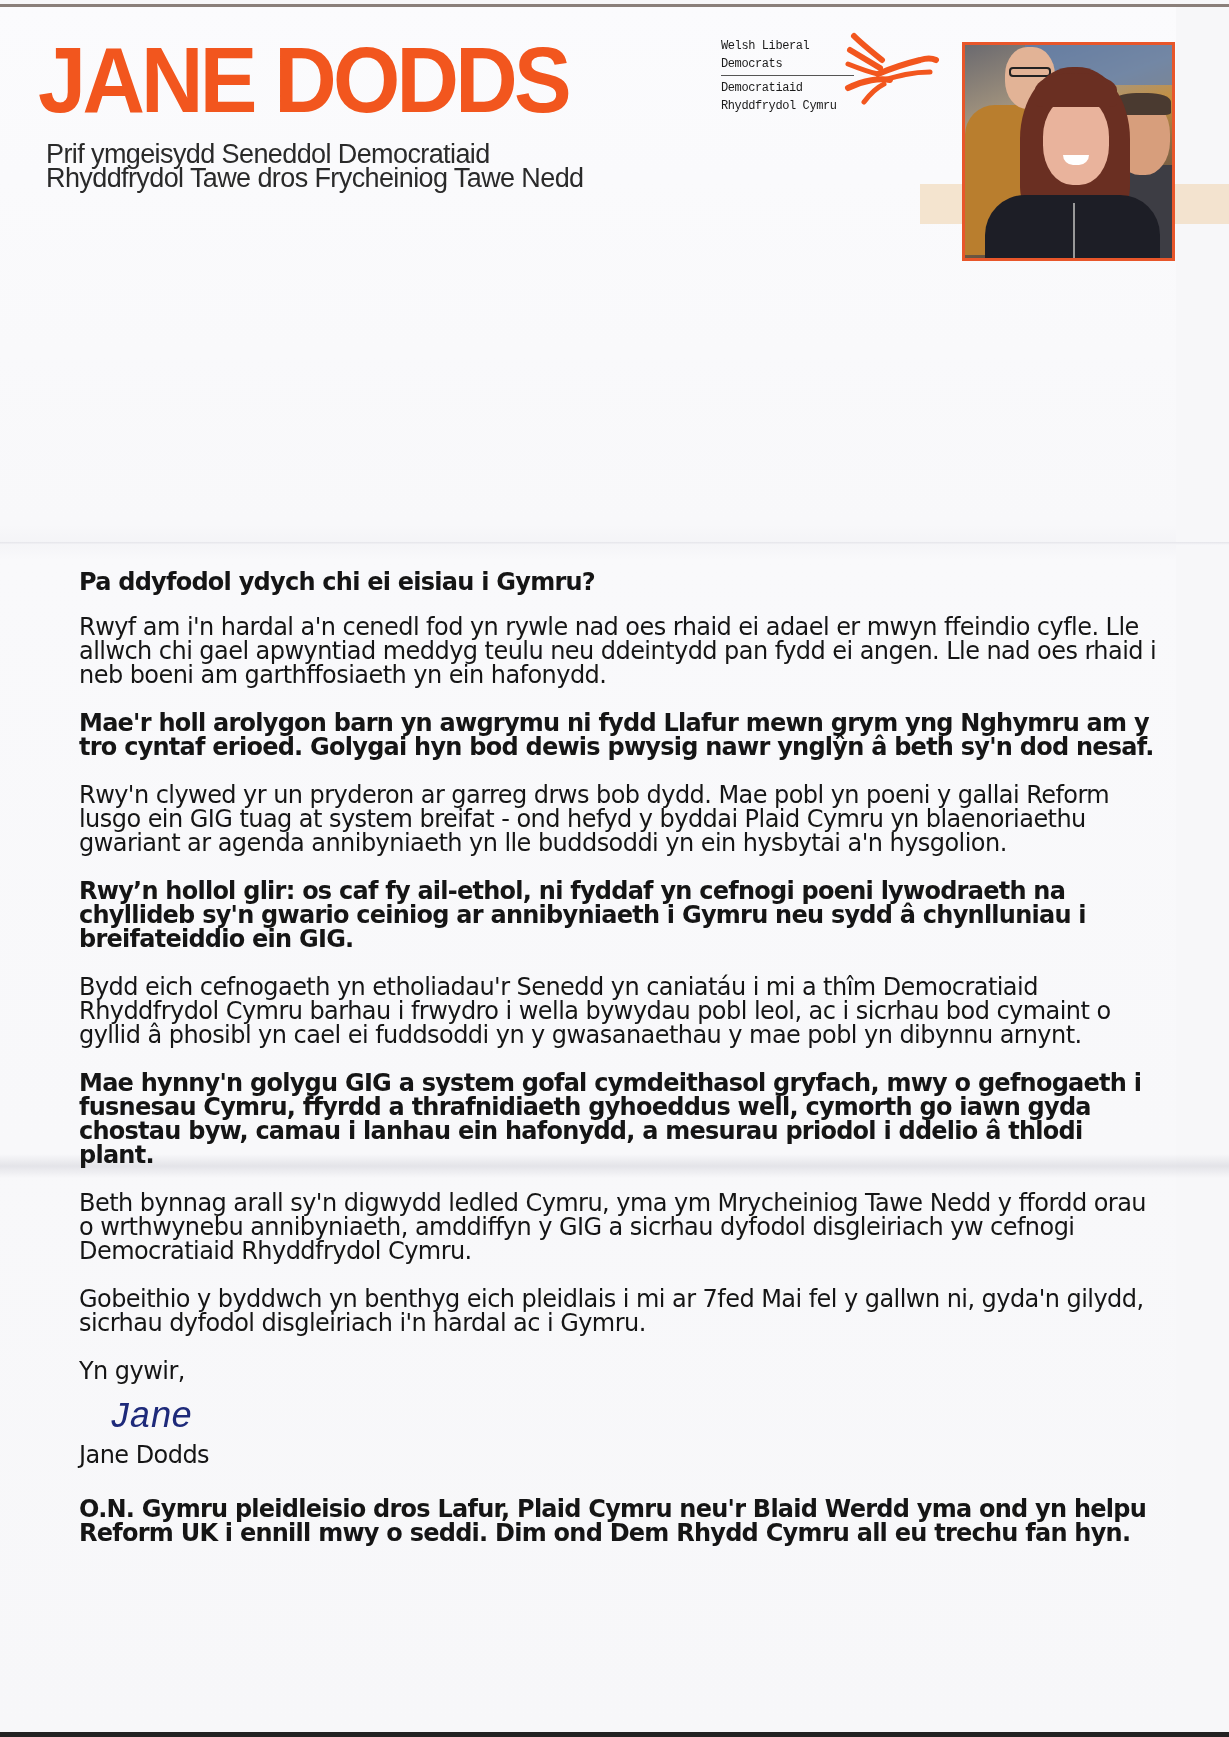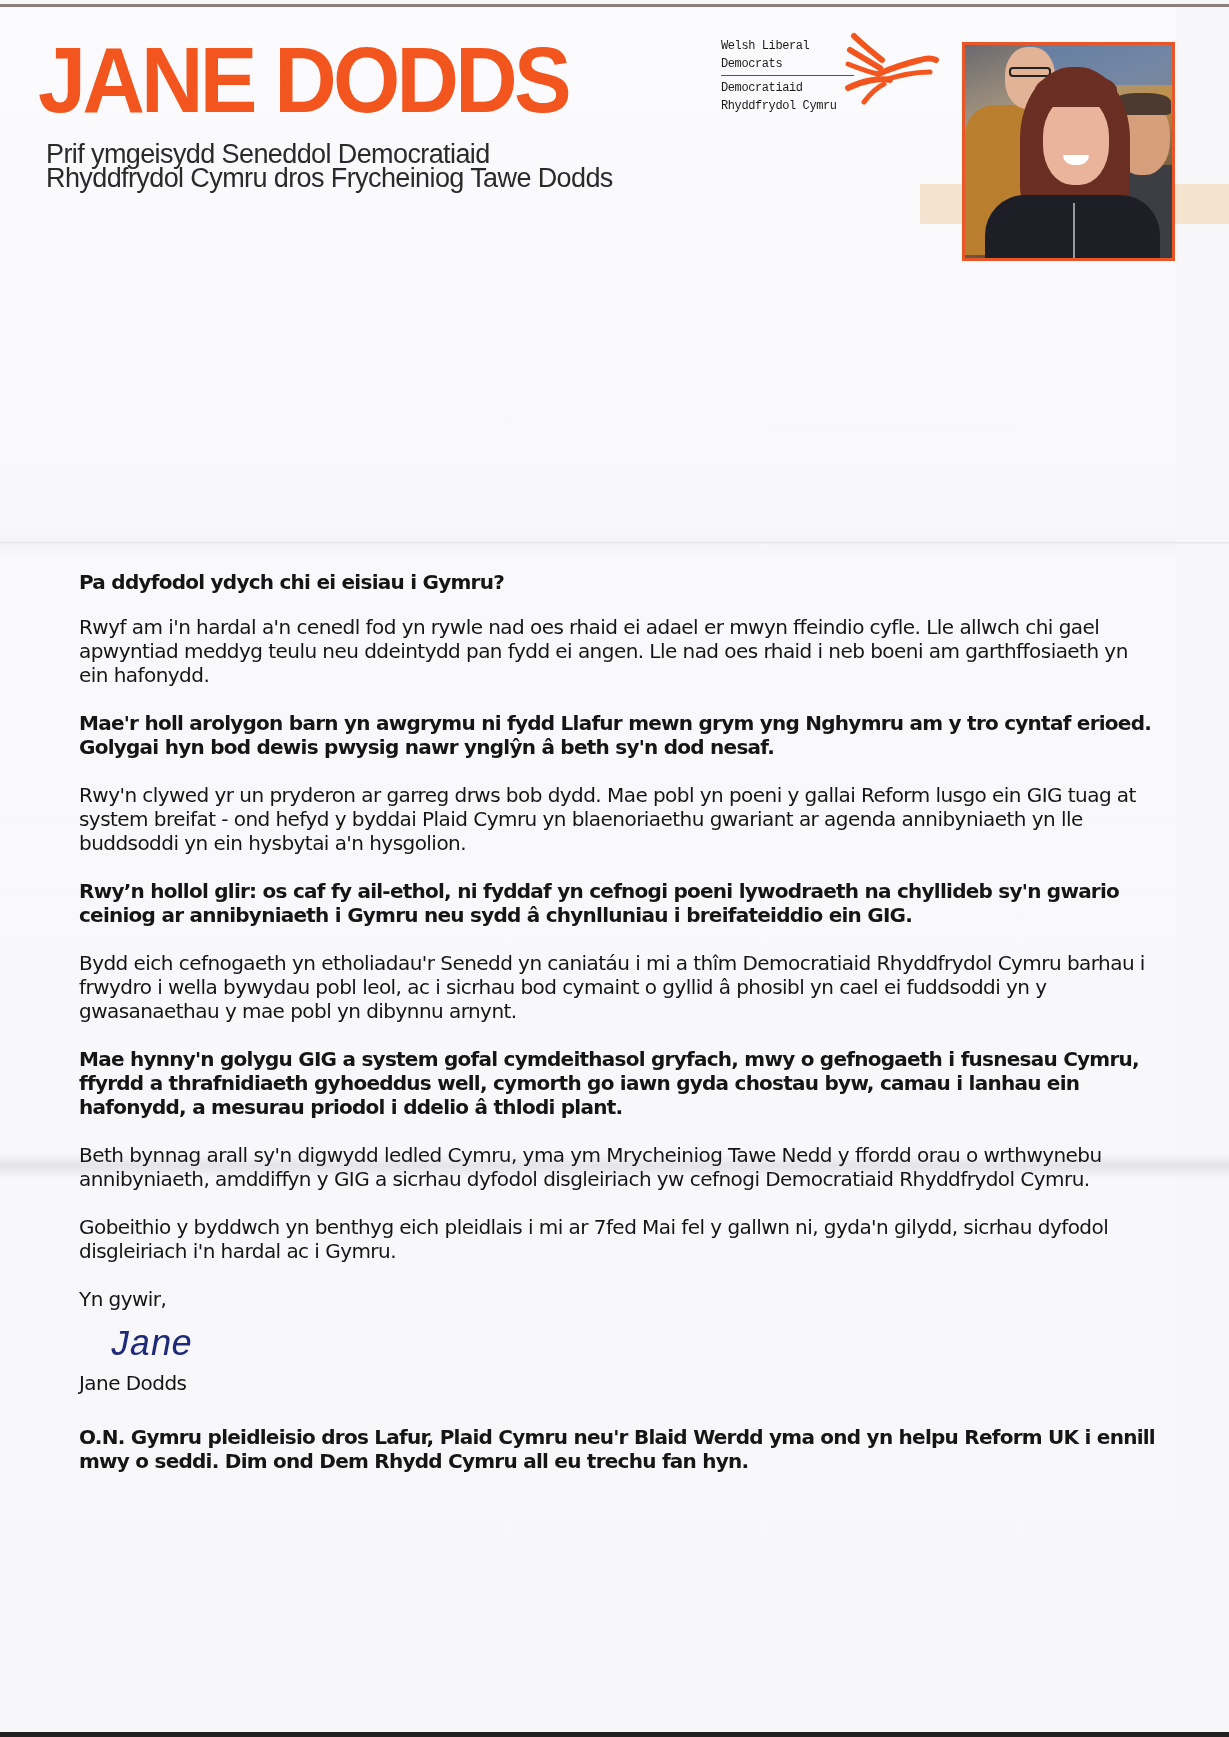--- a/index.html
+++ b/index.html
@@ -55,21 +55,21 @@
   .photo .woman-hair { position: absolute; left: 55px; top: 22px; width: 110px; height: 150px; background: #6a2f22; border-radius: 48% 48% 20% 20%; }
   .photo .woman-face { position: absolute; left: 78px; top: 52px; width: 66px; height: 88px; background: #e9b39c; border-radius: 45%; }
   .photo .woman-fringe { position: absolute; left: 70px; top: 28px; width: 82px; height: 34px; background: #6a2f22; border-radius: 50% 50% 10% 10%; }
   .photo .woman-smile { position: absolute; left: 98px; top: 110px; width: 26px; height: 10px; background: #fff; border-radius: 0 0 12px 12px; }
   .photo .woman-body { position: absolute; left: 20px; top: 150px; width: 175px; height: 80px; background: #1d1e26; border-radius: 40px 40px 0 0; }
   .photo .woman-zip { position: absolute; left: 108px; top: 158px; width: 2px; height: 70px; background: #999; }
 
   .letter { position: absolute; left: 79px; top: 566px; width: 1080px; }
   .letter p {
     font-family: "DejaVu Sans", sans-serif;
-    font-size: 20px; line-height: 24px; letter-spacing: -0.55px;
+    font-size: 24px; line-height: 24px; letter-spacing: -0.55px;
     color: #151515; margin-bottom: 24px;
   }
   .letter p.bold { font-weight: 700; letter-spacing: -0.75px; }
   .letter .heading { font-weight: 700; letter-spacing: -0.75px; margin-bottom: 21px; }
   .letter .closing { margin-bottom: 12px; }
   .signature {
     font-family: Liberation Mono, monospace; font-style: italic; font-size: 36px; color: #1e2a7a;
     margin-left: 30px; height: 48px; line-height: 46px; letter-spacing: -1px;
   }
   .letter .signed-name { margin-bottom: 30px; }
@@ -78,21 +78,21 @@
 <body>
 
 <div class="page">
   <div class="topedge"></div>
   <div class="fold1"></div>
   <div class="fold2"></div>
 
   <div class="candidate-name">JANE DODDS</div>
   <div class="candidate-sub">
     <div>Prif ymgeisydd Seneddol Democratiaid</div>
-    <div>Rhyddfrydol Cymru dros Frycheiniog Tawe Dodds</div>
+    <div>Rhyddfrydol Tawe dros Frycheiniog Tawe Nedd</div>
   </div>
 
   <div class="logo-text">
     <div>Welsh Liberal</div>
     <div>Democrats</div>
     <div class="divider"></div>
     <div>Democratiaid</div>
     <div>Rhyddfrydol Cymru</div>
   </div>
   <svg class="logo-bird" viewBox="0 0 100 80">

